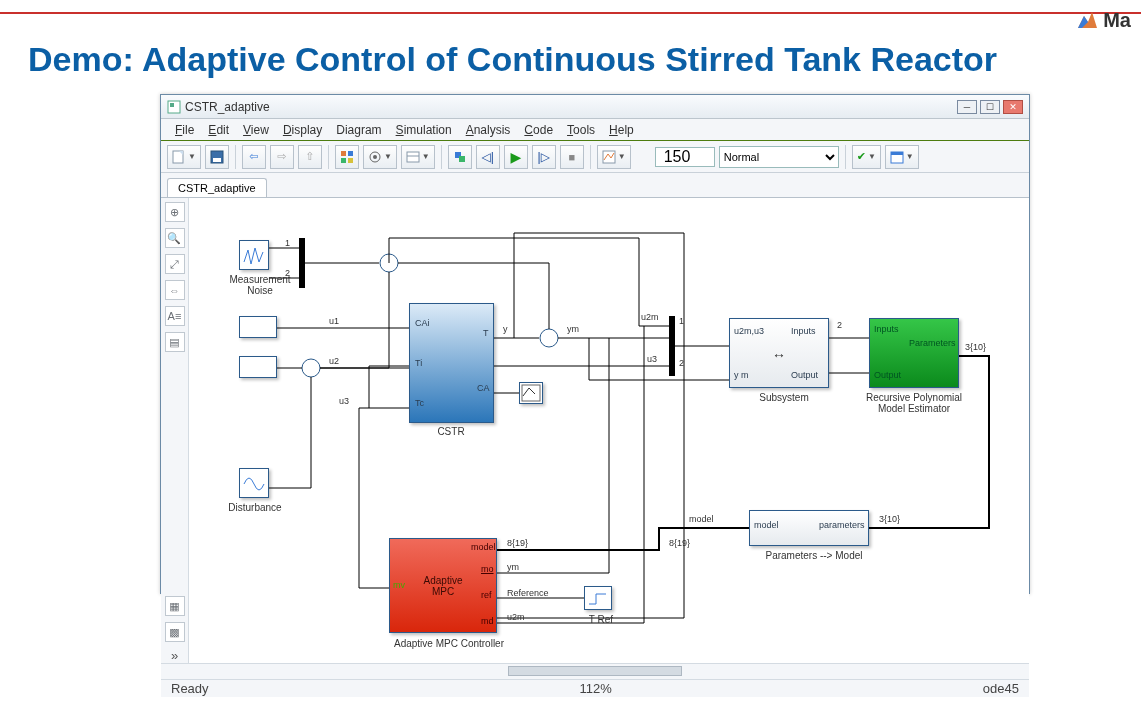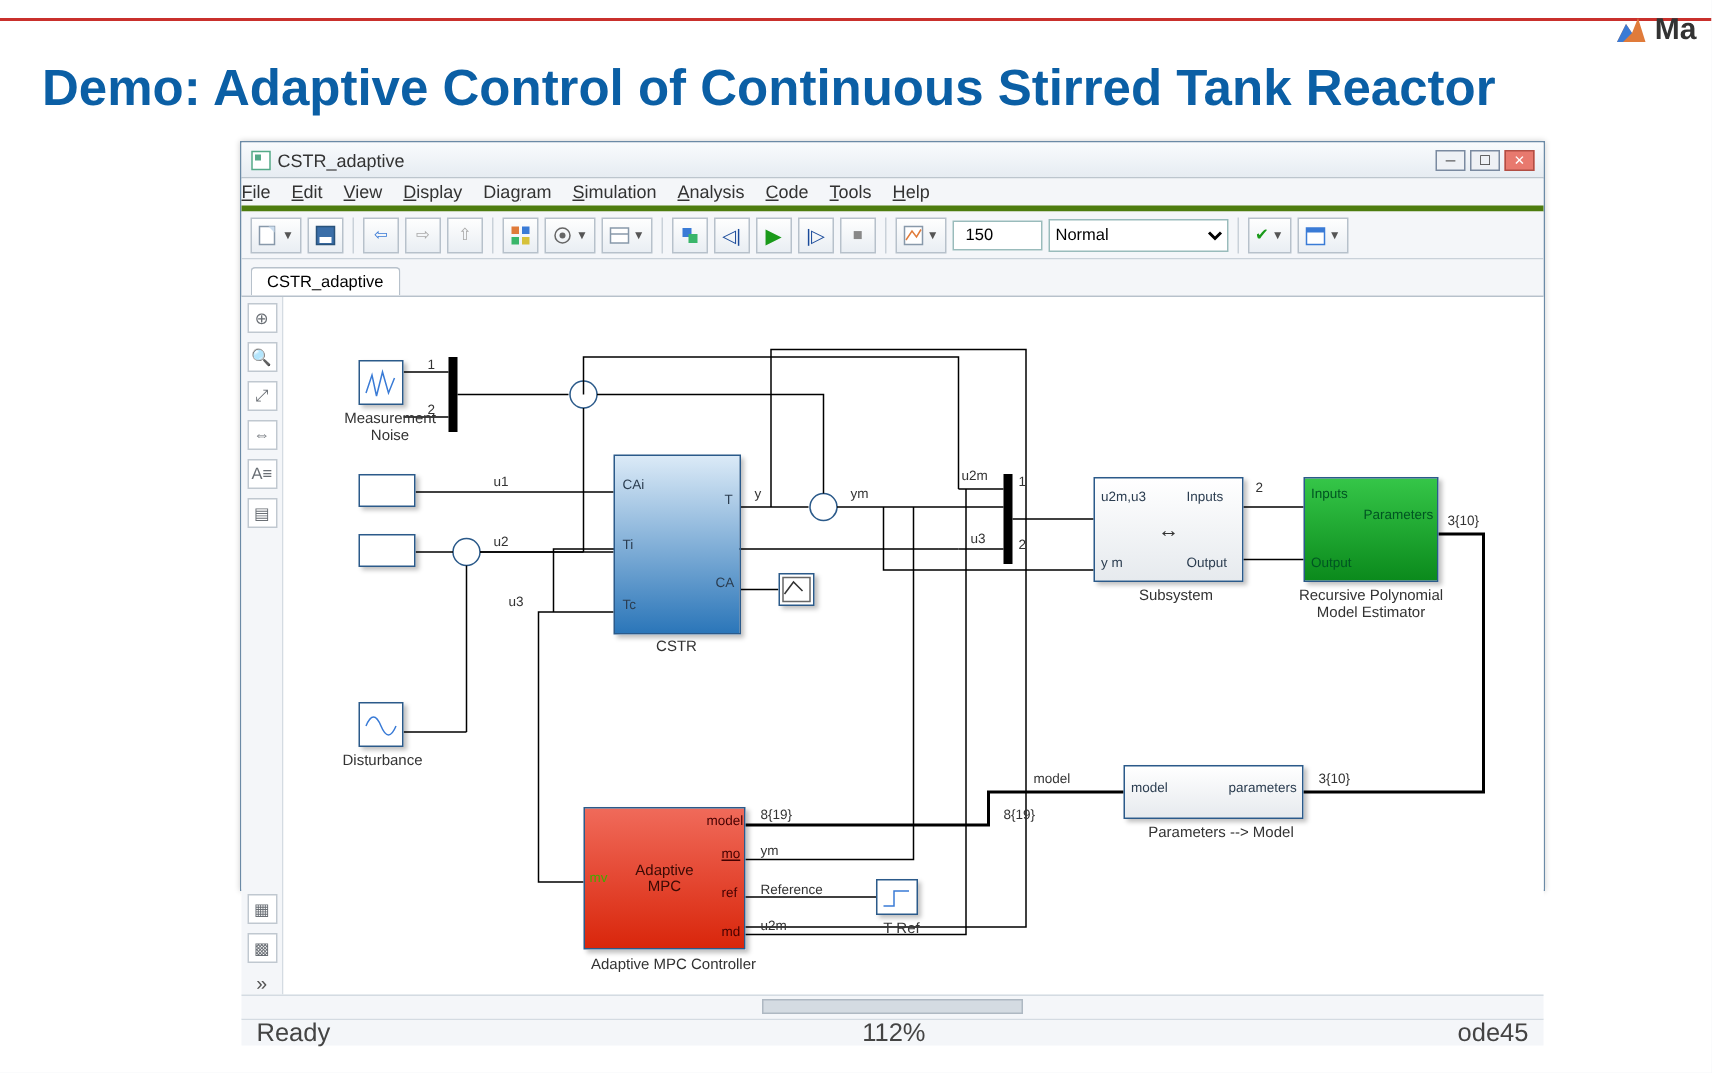--- a/index.html
+++ b/index.html
@@ -54,24 +54,24 @@
   }
   .titlebar .icon { margin-right: 4px; display:inline-flex; }
   .titlebar .spacer { flex:1; }
   .wcbtn { width: 20px; height: 14px; border:1px solid #7a8aa0; margin-left:3px; display:inline-flex; align-items:center; justify-content:center; font-size:9px; background:#eef1f5; }
   .wcbtn.close { background:#e8796e; border-color:#b14e44; color:#fff; }
 
   .menubar {
     height: 22px;
     background: #f4f6f9;
     display: flex; align-items: center;
-    padding: 0 0;
+    padding: 0 14px;
     font-size: 12px;
     color: #333;
-    border-bottom: 4px solid #4d7c0f;
+    border-bottom: 1px solid #4d7c0f;
   }
   .menubar span { margin-right: 14px; cursor: default; }
   .menubar span u { text-decoration: underline; }
 
   .toolbar {
     height: 32px;
     background: #f4f6f9;
     border-bottom: 1px solid #c9d1d9;
     display: flex; align-items: center;
     padding: 0 6px; gap: 4px;
@@ -80,21 +80,21 @@
     height: 24px; min-width: 24px;
     border: 1px solid #b7c1cb;
     background: linear-gradient(#fefefe,#e9eef3);
     display:inline-flex; align-items:center; justify-content:center;
     font-size: 11px; padding: 0 4px;
   }
   .tbtn .caret { font-size: 8px; margin-left:2px; color:#555; }
   .sep { width:1px; height:24px; background:#c9d1d9; margin:0 2px; }
   .play { color:#1a9a1a; font-size:14px; }
   .step { color:#1a4a9a; font-size:12px; }
-  .sim-input { width:60px; height:20px; font-size:11px; border:1px solid #9bb; padding:0 8px; }
+  .sim-input { width:60px; height:20px; font-size:16px; border:1px solid #9bb; padding:0 8px;margin-left:20px; }
   .sim-select { width:120px; height:22px; font-size:11px; border:1px solid #9bb; background:#fff; }
 
   .tabstrip {
     height: 24px;
     background: #f4f6f9;
     display:flex; align-items:flex-end;
     padding-left: 6px;
     font-size: 11px;
   }
   .tabstrip .tab {
@@ -131,21 +131,21 @@
   }
 
   .hscroll {
     height: 16px;
     background: #f4f6f9;
     border-top: 1px solid #d4dbe2;
     position: relative;
   }
   .status {
     height: 18px; background:#f4f6f9; border-top:1px solid #d4dbe2;
-    display:flex; align-items:center; font-size:17px; color:#444;
+    display:flex; align-items:center; font-size:13px; color:#444;
     padding:0 10px;
   }
   .status .seg { flex:1; text-align:center; }
 
   
   .blk {
     position:absolute;
     border:1px solid #2b5a8a;
     background:#fff;
     font-size:10px; text-align:center;

